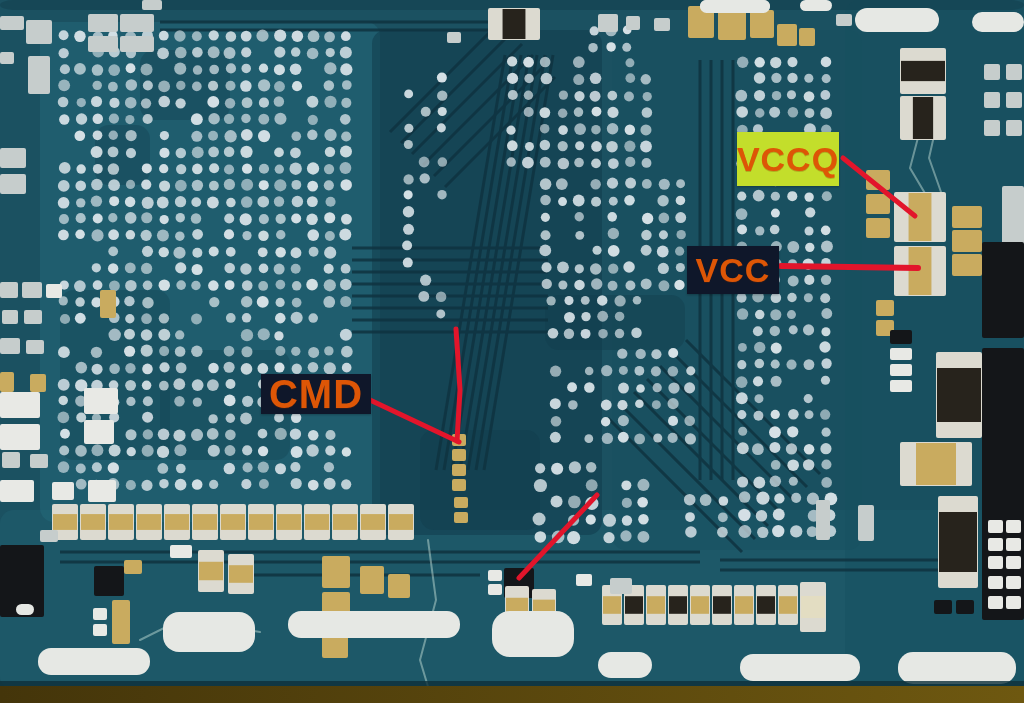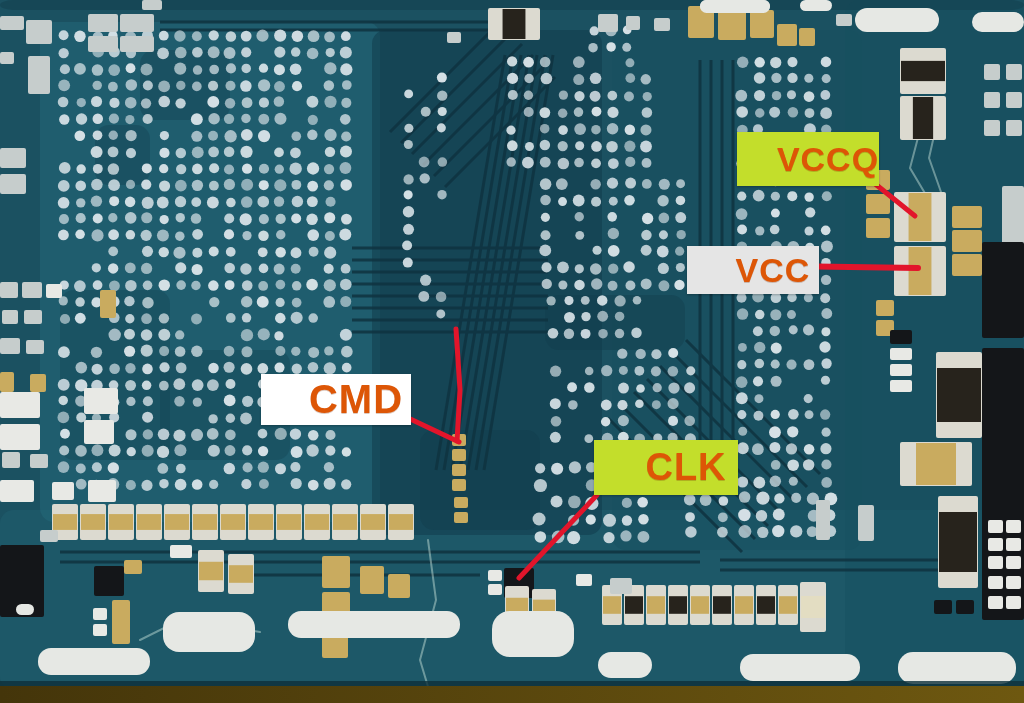--- a/index.html
+++ b/index.html
@@ -13,21 +13,20 @@
   .stage svg{position:absolute;left:0;top:0;width:100%;height:100%;display:block;}
   .ann{
     position:absolute;
     display:flex;align-items:center;justify-content:center;
     font-weight:bold;
     letter-spacing:1px;
     z-index:5;
     box-shadow:0 1px 2px rgba(0,0,0,.25);
     text-shadow:0 1px 0 rgba(120,40,0,.25);
     user-select:none;
-    padding-left:40px;
   }
 </style>
 </head>
 <body>
 
 <div class="stage">
   <svg id="board" xmlns="http://www.w3.org/2000/svg" viewBox="0 0 1024 703">
       <defs>
         <linearGradient id="stripg" x1="0" y1="0" x2="1" y2="0">
           <stop offset="0%" stop-color="#44350a"></stop>
@@ -1095,22 +1094,19 @@
         <polyline points="781,266 918,268" stroke="#e2152b" stroke-width="6" fill="none" stroke-linecap="round" stroke-linejoin="round"></polyline>
         <polyline points="456,329 460,390 457,441" stroke="#e2152b" stroke-width="5" fill="none" stroke-linecap="round" stroke-linejoin="round"></polyline>
         <polyline points="370,400 459,442" stroke="#e2152b" stroke-width="5" fill="none" stroke-linecap="round" stroke-linejoin="round"></polyline>
         <polyline points="597,495 519,578" stroke="#e2152b" stroke-width="5" fill="none" stroke-linecap="round" stroke-linejoin="round"></polyline>
       </g>
     </svg>
 
   <div class="ann" style="left: 737px; top: 132px; width: 102px; height: 54px; font-size: 34px; background: rgb(195, 222, 43); color: rgb(221, 86, 6);">
     <span>VCCQ</span>
   </div>
-  <div class="ann" style="left: 687px; top: 246px; width: 92px; height: 48px; font-size: 34px; background: #e5e5e5; color: rgb(221, 86, 6);">
+  <div class="ann" style="left: 687px; top: 246px; width: 92px; height: 48px; font-size: 34px; background: #0f172a; color: rgb(221, 86, 6);">
     <span>VCC</span>
   </div>
-  <div class="ann" style="left: 261px; top: 374px; width: 110px; height: 51px; font-size: 40px; background: #ffffff; color: rgb(221, 86, 6);">
+  <div class="ann" style="left: 261px; top: 374px; width: 110px; height: 40px; font-size: 40px; background: #0f172a; color: rgb(221, 86, 6);">
     <span>CMD</span>
-  </div>
-  <div class="ann" style="left: 594px; top: 440px; width: 104px; height: 55px; font-size: 38px; background: rgb(195, 222, 43); color: rgb(221, 86, 6);">
-    <span>CLK</span>
   </div>
 </div>
 
 </body></html>

